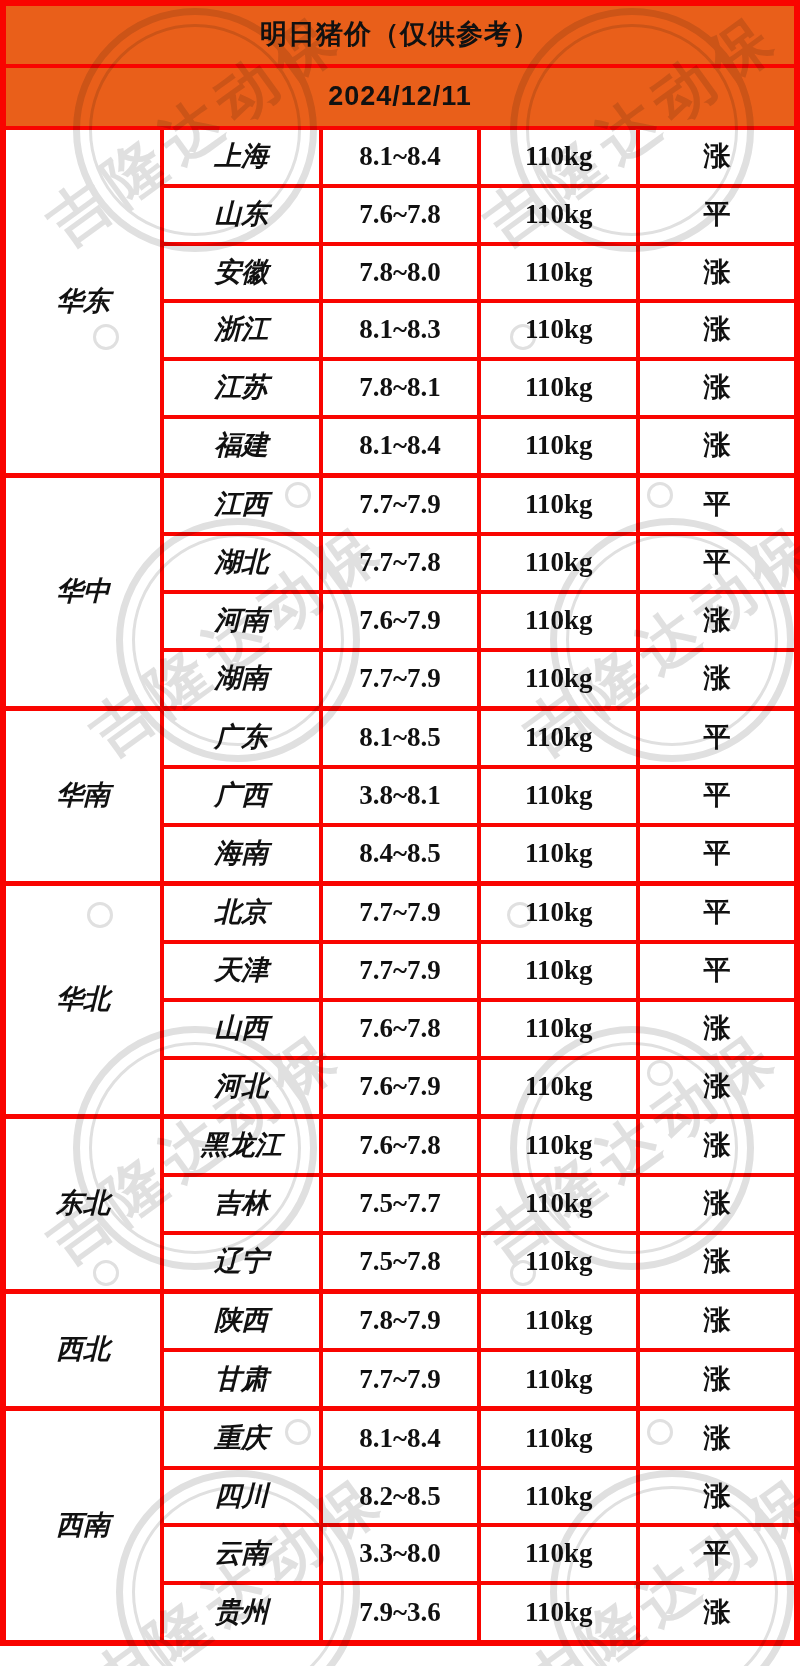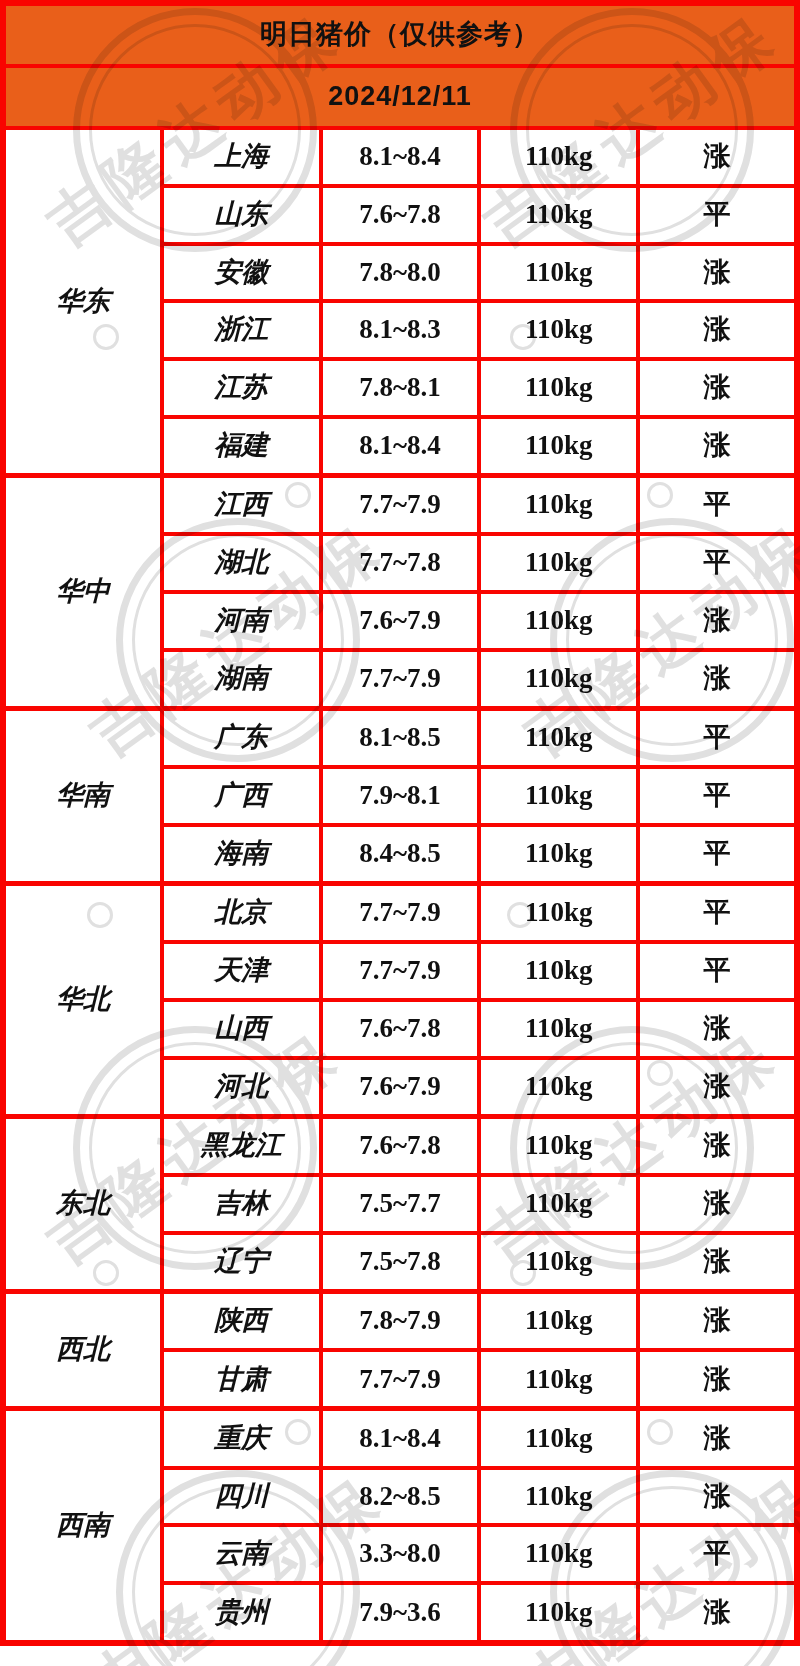--- a/index.html
+++ b/index.html
@@ -161,21 +161,21 @@
         </tr>
         <tr class="group-first">
           <td class="region-cell" rowspan="3">华南</td>
           <td class="province-cell">广东</td>
           <td class="price-cell">8.1~8.5</td>
           <td class="weight-cell">110kg</td>
           <td class="trend-cell trend-flat">平</td>
         </tr>
         <tr>
           <td class="province-cell">广西</td>
-          <td class="price-cell">7.9~8.1</td>
+          <td class="price-cell">3.8~8.1</td>
           <td class="weight-cell">110kg</td>
           <td class="trend-cell trend-flat">平</td>
         </tr>
         <tr>
           <td class="province-cell">海南</td>
           <td class="price-cell">8.4~8.5</td>
           <td class="weight-cell">110kg</td>
           <td class="trend-cell trend-flat">平</td>
         </tr>
         <tr class="group-first">

